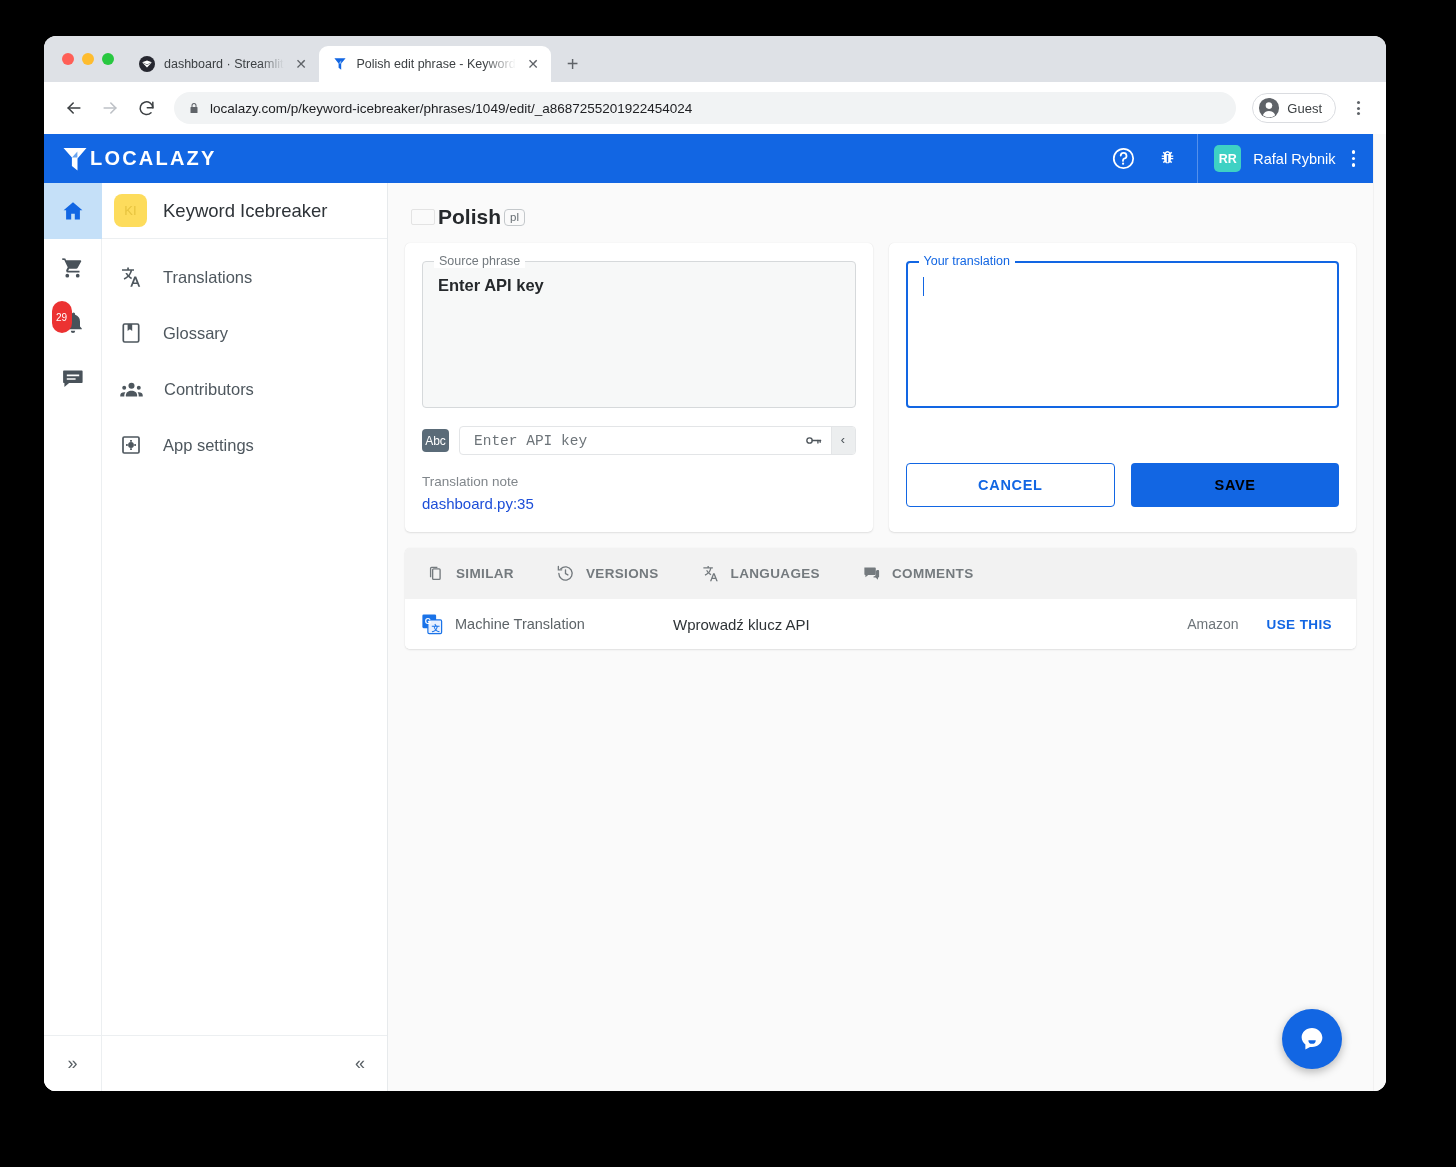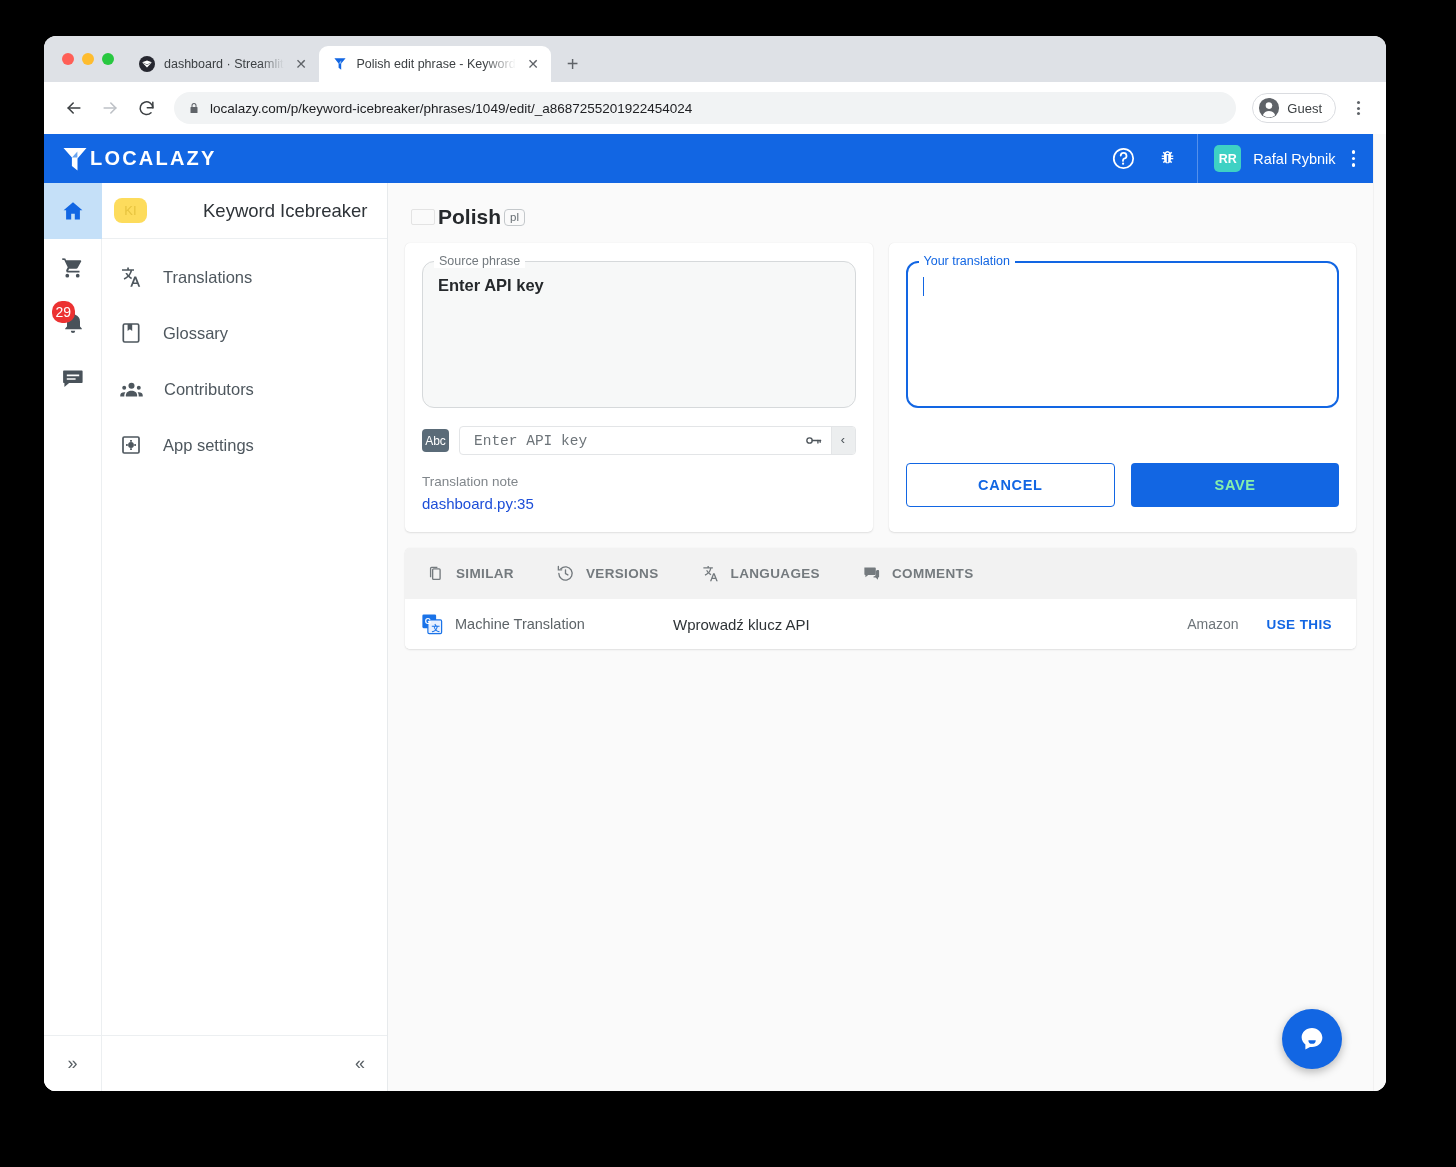--- a/index.html
+++ b/index.html
@@ -174,23 +174,23 @@
     position: relative;
   }
   .rail-item {
     width: 58px; height: 56px;
     display: flex; align-items: center; justify-content: center;
     color: #49525a; position: relative;
   }
   .rail-item.active { background: #c5e0f8; color: #1266e3; }
   .badge {
     position: absolute; top: 6px; left: 8px;
-    min-width: 20px; height: 22px; padding: 0 4px;
+    min-width: 20px; height: 32px; padding: 0 4px;
     border-radius: 10px; background: #ec3232; color: #fff;
-    font-size: 14px; display: flex; align-items: center; justify-content: center;
+    font-size: 10px; display: flex; align-items: center; justify-content: center;
     font-weight: 500;
   }
   #rail-bottom {
     margin-top: auto; width: 58px; height: 56px;
     display: flex; align-items: center; justify-content: center;
     color: #5a6166; font-size: 18px;
     border-top: 1px solid #eceff1;
   }
 
   
@@ -199,26 +199,26 @@
     background: #ffffff;
     border-right: 1px solid #e7eaec;
     display: flex; flex-direction: column;
   }
   #project-row {
     height: 56px; display: flex; align-items: center; gap: 16px;
     padding-left: 12px;
     border-bottom: 1px solid #eceff1;
   }
   #project-avatar {
-    width: 33px; height: 25px; border-radius: 8px;
+    width: 33px; height: 33px; border-radius: 8px;
     background: #fddc5c; color: #e7c43f;
     display: flex; align-items: center; justify-content: center;
     font-size: 13px; font-weight: 400;
   }
-  #project-name { font-size: 18.5px; color: #2e3338; margin-left: 40px; }
+  #project-name { font-size: 18.5px; color: #2e3338; }
   #nav-list { padding-top: 10px; }
   .nav-item {
     height: 56px; display: flex; align-items: center; gap: 20px;
     padding-left: 17px; color: #4e575e;
   }
   .nav-item .nav-label { font-size: 16.5px; color: #4e575e; }
   #nav-bottom {
     margin-top: auto; height: 56px;
     border-top: 1px solid #eceff1;
     display: flex; align-items: center; justify-content: flex-end;
@@ -254,21 +254,21 @@
     border-radius: 5px;
     box-shadow: 0 1px 2px rgba(0,0,0,.10), 0 0 1px rgba(0,0,0,.10);
   }
   #source-card { flex: 1; padding: 18px 17px 20px 17px; }
   #translation-card { flex: 1; padding: 18px 17px 20px 17px; }
 
   
   .field-box {
     position: relative;
     border: 1px solid #d6d9db;
-    border-radius: 12px;
+    border-radius: 4px;
     height: 147px;
     background: #f7f8f8;
     padding: 14px 15px;
   }
   .field-box .legend {
     position: absolute; top: -8px; left: 11px;
     background: #fff; padding: 0 5px;
     font-size: 12.5px; color: #72797e;
   }
   #source-text { font-size: 16.5px; font-weight: bold; color: #26292c; }
@@ -316,21 +316,21 @@
   #note-value { margin-top: 6px; font-size: 15px; color: #1d4ed8; }
 
   
   #btn-row { display: flex; gap: 16px; margin-top: 55px; }
   .btn {
     flex: 1; height: 44px; border-radius: 4px;
     display: flex; align-items: center; justify-content: center;
     font-size: 14.5px; font-weight: bold; letter-spacing: .7px;
   }
   #btn-cancel { border: 1px solid #1266e3; color: #1266e3; background: #fff; }
-  #btn-save { background: #1266e3; color: #86efac; }
+  #btn-save { background: #1266e3; color: #000000; }
 
   
   #tabs-card {
     margin-top: 16px;
     background: #fff;
     border-radius: 5px;
     box-shadow: 0 1px 2px rgba(0,0,0,.10), 0 0 1px rgba(0,0,0,.10);
     overflow: hidden;
   }
   #tabs-bar { display: flex; background: #f2f2f2; height: 51px; }

